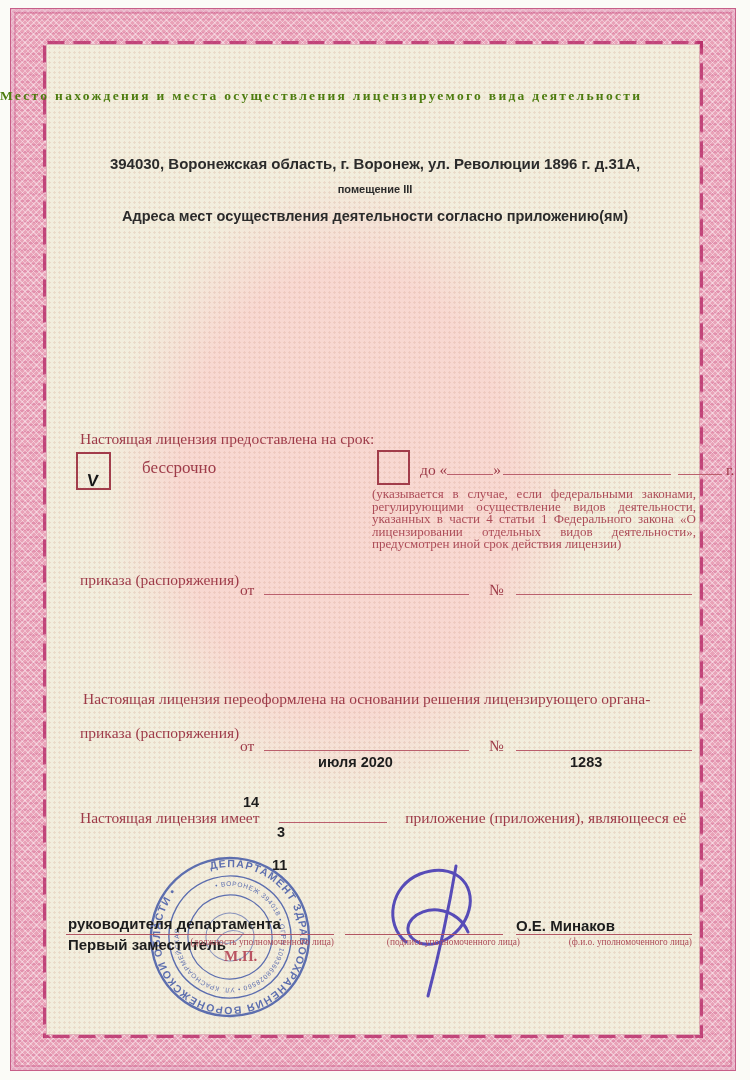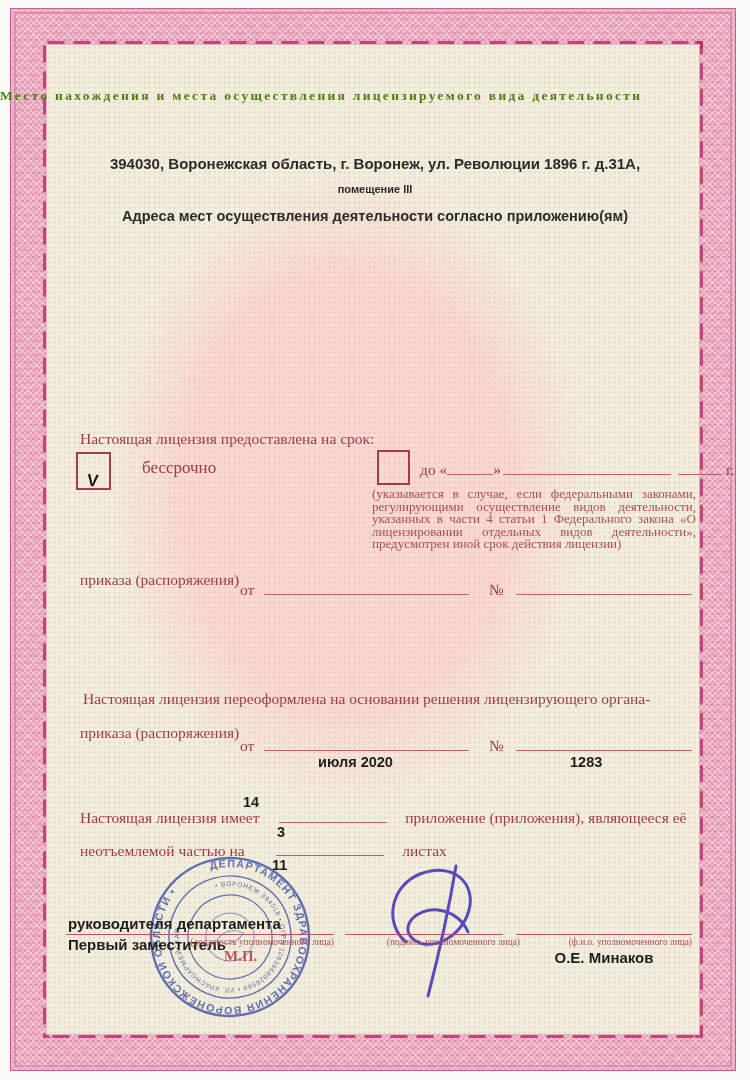--- a/index.html
+++ b/index.html
@@ -128,25 +128,20 @@
   <div class="abs fill-val" style="left:243px;top:754px;margin-top:40px;">14</div>
   <div class="abs fill-val" style="left:318px;top:754px;">июля 2020</div>
   <div class="abs fill-val" style="left:570px;top:754px;">1283</div>
 
   <div class="abs body-line" style="left:80px;top:808px;white-space:nowrap;text-align:center;">
     <span>Настоящая лицензия имеет</span>
     <span class="u" style="width:108px;margin-left:16px;"></span>
     <span style="margin-left:14px;">приложение (приложения), являющееся её</span>
   </div>
   <div class="abs fill-val" style="left:277px;top:824px;">3</div>
-  <div class="abs body-line" style="left:80px;top:841px;white-space:nowrap;">
-    <span>неотъемлемой частью на</span>
-    <span class="u" style="width:108px;margin-left:28px;"></span>
-    <span style="margin-left:14px;">листах</span>
-  </div>
   <div class="abs fill-val" style="left:272px;top:857px;">11</div>
 
   <div class="abs stamp-wrap" style="left:146px;top:853px;width:168px;height:168px;">
     <svg width="168" height="168" viewBox="0 0 168 168">
       <defs>
         <path id="ringOut" d="M 84,14 a 70,70 0 1,1 -0.01,0"></path>
         <path id="ringIn" d="M 84,33 a 51,51 0 1,1 -0.01,0"></path>
       </defs>
       <circle cx="84" cy="84" r="79" fill="none" stroke="#3d54a6" stroke-width="2.4"></circle>
       <circle cx="84" cy="84" r="61" fill="none" stroke="#3d54a6" stroke-width="1.4"></circle>
@@ -172,18 +167,18 @@
   </div>
 
   <div class="abs sig-name" style="left:68px;top:894px;margin-top:41px;">Первый заместитель</div>
   <div class="abs sig-name" style="left:68px;top:914px;">руководителя департамента</div>
   <div class="abs sig-line" style="left:66px;top:933px;width:268px;"></div>
   <div class="abs sig-caption" style="left:66px;top:937px;width:268px;">(должность уполномоченного лица)</div>
 
   <div class="abs sig-line" style="left:345px;top:933px;width:158px;"></div>
   <div class="abs sig-caption" style="left:330px;top:937px;width:190px;">(подпись уполномоченного лица)</div>
 
-  <div class="abs sig-name" style="left:516px;top:948px;width:176px;text-align:center;">О.Е. Минаков</div>
+  <div class="abs sig-name" style="left:516px;top:916px;width:176px;">О.Е. Минаков</div>
   <div class="abs sig-line" style="left:516px;top:933px;width:176px;"></div>
   <div class="abs sig-caption" style="left:516px;top:937px;width:176px;">(ф.и.о. уполномоченного лица)</div>
 
   <div class="abs mp" style="left:224px;top:948px;">М.П.</div>
 </div>
 
 </body></html>

